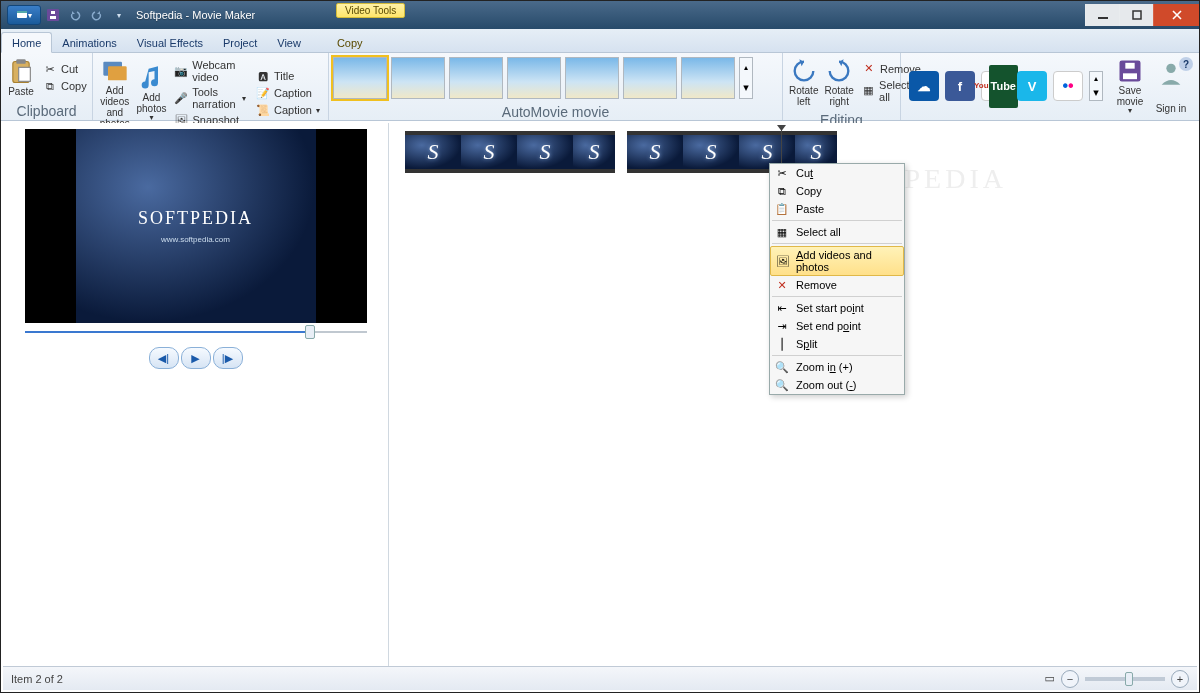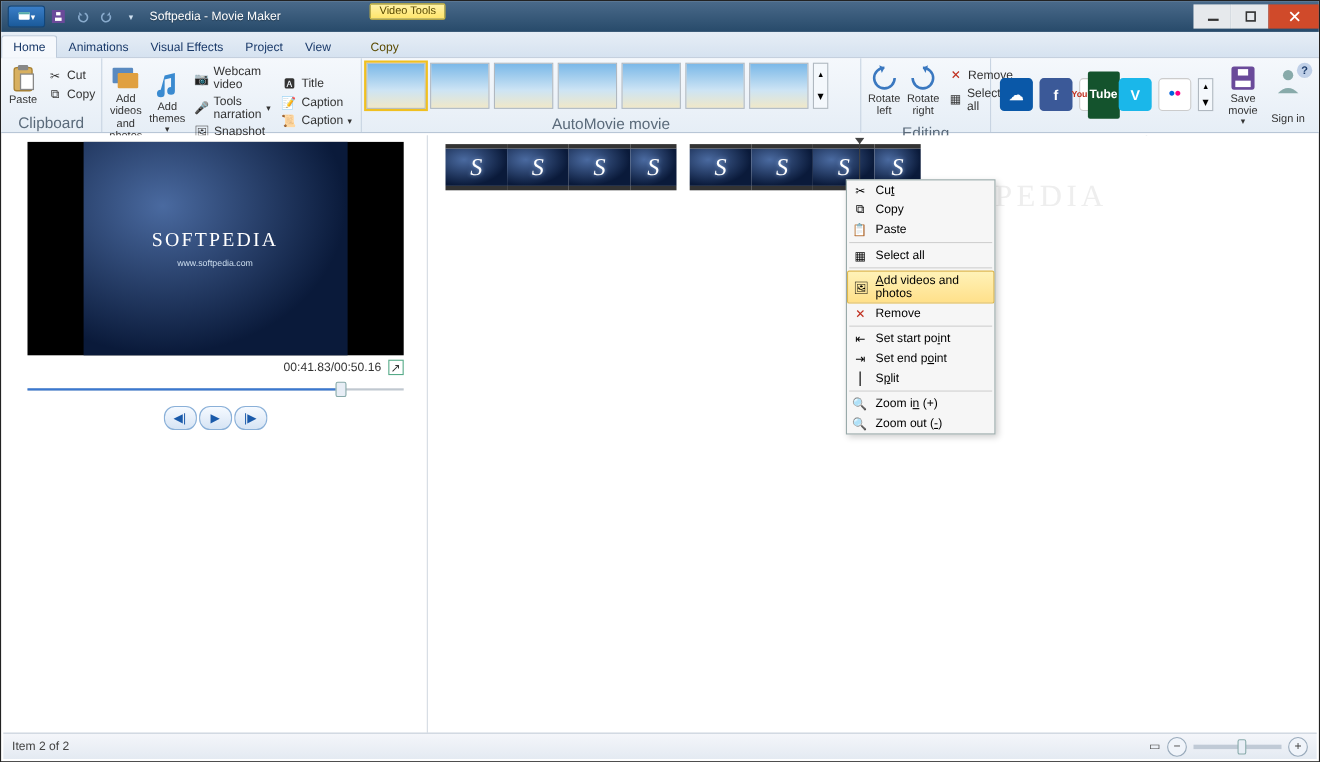--- a/index.html
+++ b/index.html
@@ -170,21 +170,21 @@
         <svg class="ico" viewBox="0 0 24 24">
             <rect x="2" y="4" width="16" height="12" fill="#5a8ac0" rx="1"></rect>
             <rect x="6" y="8" width="16" height="12" fill="#e0a040" rx="1"></rect>
           </svg>
         <span>Add videos and photos</span>
       </div>
       <div class="big-btn" style="width:38px;">
         <svg class="ico" viewBox="0 0 24 24">
             <path d="M10 4 L18 2 L18 16 A3 3 0 1 1 15 13 L15 6 L10 7 L10 18 A3 3 0 1 1 7 15 Z" fill="#3a8ad0"></path>
           </svg>
-        <span>Add themes</span>
+        <span>Add photos</span>
           <span style="font-size:8px;">▾</span>
       </div>
       <div class="small-col">
         <div class="small-btn">
             <span class="sico">📷</span>
             <span>Webcam video</span>
           </div>
         <div class="small-btn">
             <span class="sico">🎤</span>
             <span>Tools narration</span>
@@ -293,24 +293,20 @@
 </div>
 
 <div class="workspace">
   <div class="preview-pane">
     <div class="preview-video">
       <div class="content">
         <div class="logo">SOFTPEDIA</div>
         <div class="url">www.softpedia.com</div>
       </div>
     </div>
-    <div class="time-row">
-      <span>00:41.83/00:50.16</span>
-      <span style="width:14px;height:14px;border:1px solid #5a8;display:flex;align-items:center;justify-content:center;cursor:pointer;">↗</span>
-    </div>
     <div class="seek">
       <div class="track"></div>
         <div class="fill"></div>
         <div class="thumb"></div>
     </div>
     <div class="transport">
       <div class="tbtn">◀|</div>
       <div class="tbtn">▶</div>
       <div class="tbtn">|▶</div>
     </div>

